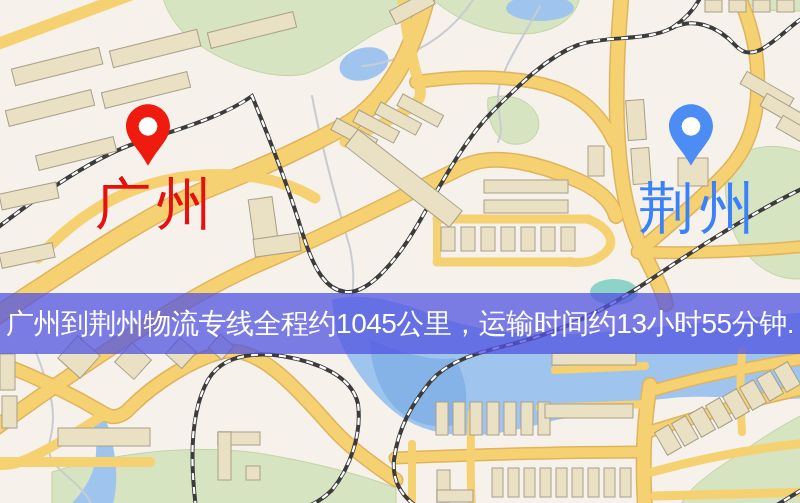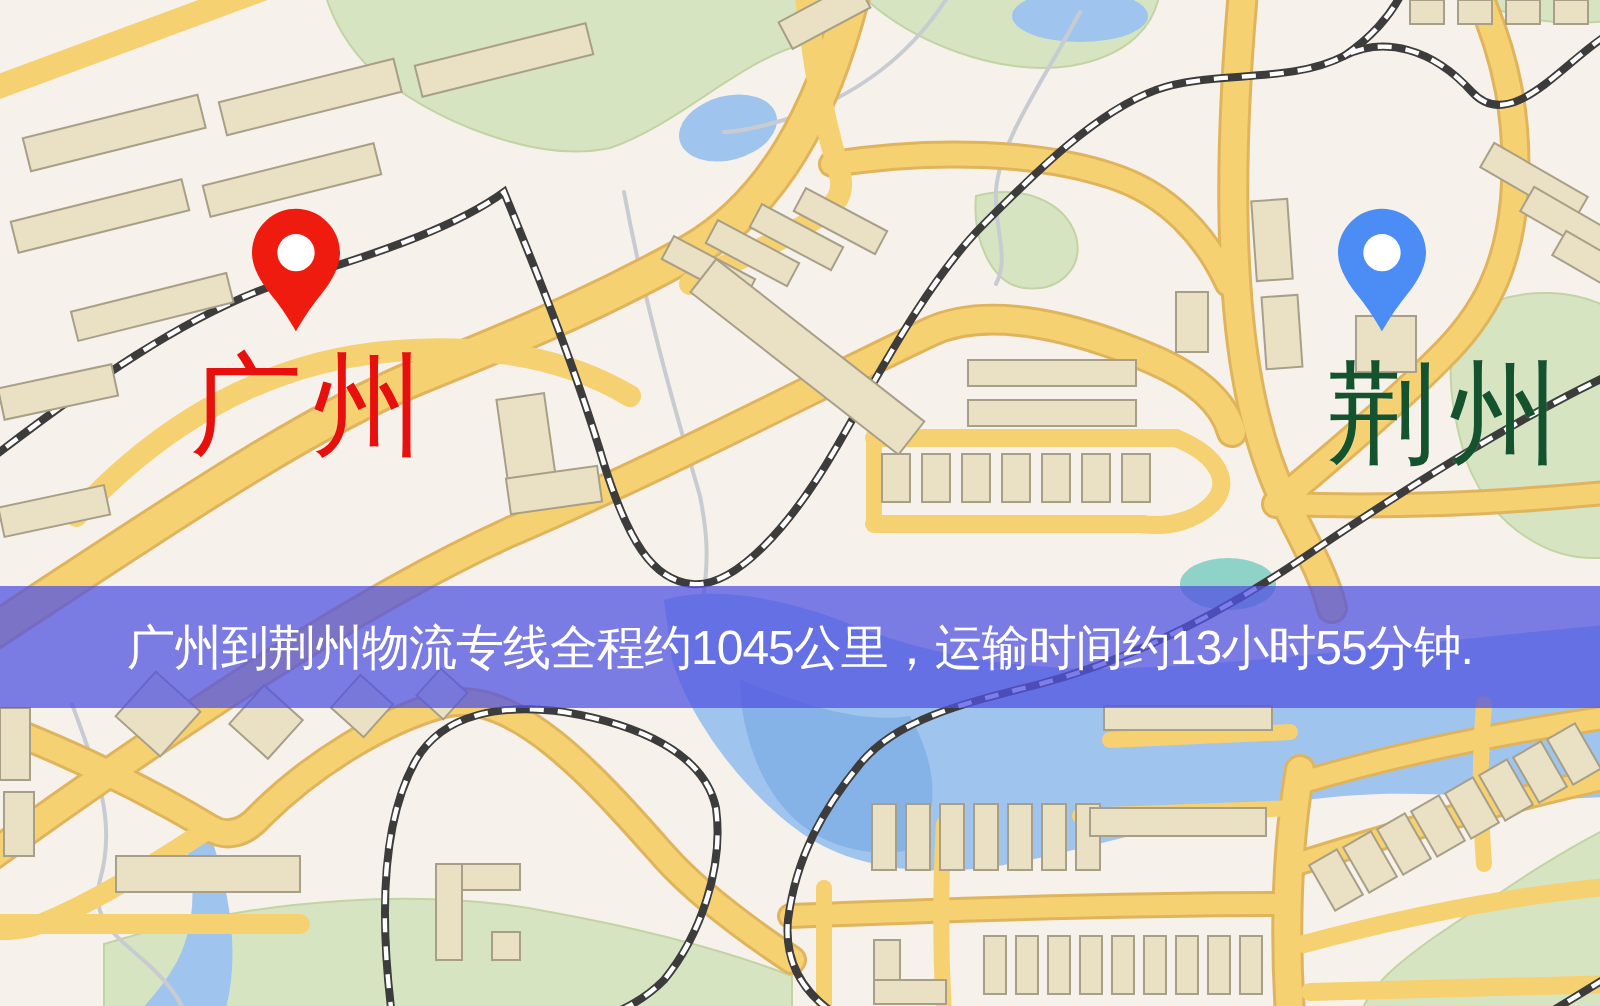--- a/index.html
+++ b/index.html
@@ -22,21 +22,21 @@
 
   .pin{position:absolute;width:54px;height:64px;}
   .pin svg{display:block;}
   .lbl{position:absolute;font-family:"DejaVu Serif","Liberation Serif",serif;
        font-size:56px;line-height:1;letter-spacing:5px;white-space:nowrap;
        text-shadow:0 0 1px rgba(255,255,255,.4);}
   .banner{position:absolute;left:0;top:293px;width:800px;height:61px;
           background:var(--banner-overlay,rgba(82,83,225,.75));
           display:flex;align-items:center;justify-content:center;
           overflow:hidden;z-index:5;}
-  .banner span{color:var(--banner-text,#fff);font-size:24px;letter-spacing:-.5px;
+  .banner span{color:var(--banner-text,#fff);font-size:28px;letter-spacing:-.5px;
                white-space:nowrap;}
 </style>
 </head>
 <body>
 
 <div class="stage">
 
   <svg class="map-svg" width="800" height="503" viewBox="0 0 800 503">
 
     <rect class="base" x="-2" y="-2" width="804" height="507"></rect>
@@ -212,18 +212,18 @@
     </svg>
   </div>
   <div class="lbl" style="left: 95px; top: 176px; color: rgb(232, 16, 12);">广州</div>
 
   <div class="pin" style="left:664px;top:103px">
     <svg width="54" height="64" viewBox="0 0 40 48">
       <path d="M20,1 C11,1 3.5,8.5 3.5,17.5 C3.5,24 8,30 12,35 C16,40 20,47 20,47 C20,47 24,40 28,35 C32,30 36.5,24 36.5,17.5 C36.5,8.5 29,1 20,1 Z" fill="#4c8cf5"></path>
       <circle cx="20" cy="17.5" r="7" fill="#ffffff"></circle>
     </svg>
   </div>
-  <div class="lbl" style="left: 638px; top: 180px; color: #14532d; margin-left: 25px;">荆州</div>
+  <div class="lbl" style="left: 638px; top: 180px; color: #3b82f6;">荆州</div>
 
   <div class="banner">
     <span>广州到荆州物流专线全程约1045公里，运输时间约13小时55分钟.</span>
   </div>
 </div>
 
 </body></html>

